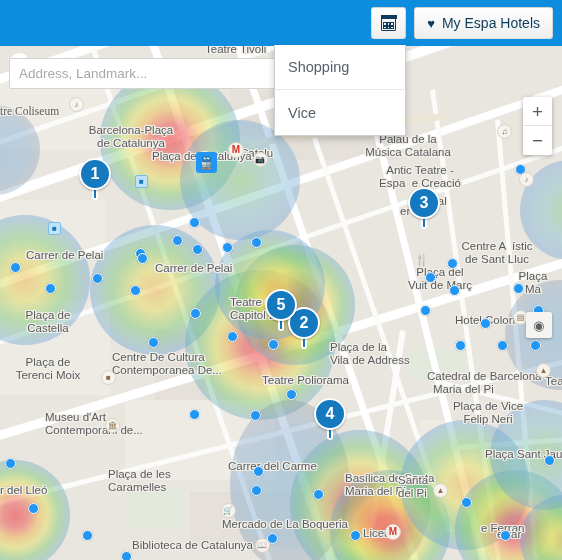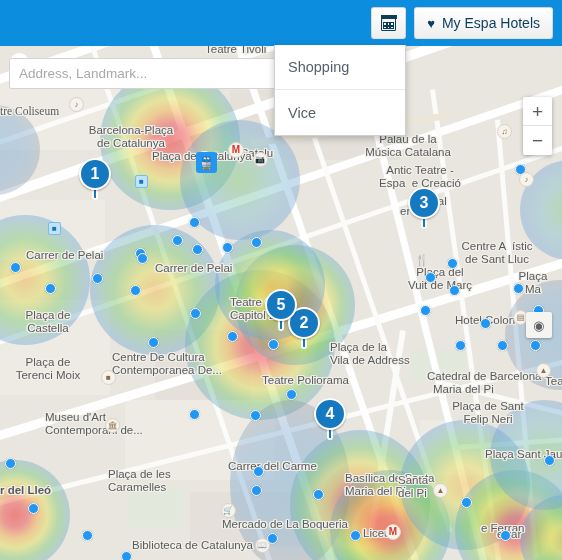--- a/index.html
+++ b/index.html
@@ -333,32 +333,32 @@
 Vila de Address</div>
         <div class="lbl ctr" style="left: 48px; top: 356px; transform: translateX(-50%);">Plaça de
 Terenci Moix</div>
         <div class="lbl" style="left: 112px; top: 351px;">Centre De Cultura
 Contemporanea De...</div>
         <div class="lbl" style="left: 545px; top: 375px;">Tea</div>
         <div class="lbl" style="left: 262px; top: 374px;">Teatre Poliorama</div>
         <div class="lbl" style="left: 427px; top: 370px;">Catedral de Barcelona</div>
         <div class="lbl" style="left: 45px; top: 411px;">Museu d'Art
 Contemporani de...</div>
-        <div class="lbl ctr" style="left: 488px; top: 400px; transform: translateX(-50%);">Plaça de Sant
+        <div class="lbl ctr" style="left: 488px; top: 400px; transform: translateX(-50%);">Plaça de Vice
 Felip Neri</div>
         <div class="lbl" style="left: 433px; top: 383px;">Maria del Pi</div>
         <div class="lbl" style="left: 485px; top: 448px;">Plaça Sant Jaum</div>
         <div class="lbl" style="left: 108px; top: 468px;">Plaça de les
 Caramelles</div>
         <div class="lbl" style="left: 228px; top: 460px;">Carrer del Carme</div>
         <div class="lbl" style="left: 345px; top: 472px;">Basílica de Santa
 Maria del Pi</div>
         <div class="lbl" style="left: 398px; top: 474px;">Santa
 del Pi</div>
-        <div class="lbl" style="left: 0px; top: 484px; font-weight: bold;">r del Lleó</div>
+        <div class="lbl" style="left: 0px; top: 484px;">r del Lleó</div>
         <div class="lbl" style="left: 222px; top: 518px;">Mercado de La Boqueria</div>
         <div class="lbl" style="left: 363px; top: 527px;">Liceu</div>
         <div class="lbl" style="left: 132px; top: 539px;">Biblioteca de Catalunya</div>
         <div class="lbl" style="left: 481px; top: 522px;">e Ferran</div>
         <div class="lbl" style="left: 497px; top: 528px;">errar</div>
       </div>
 
     <div id="poi-dots">
         <div class="dot" style="left: 64px; top: 58px;"></div>
         <div class="dot" style="left: 10px; top: 262px;"></div>

